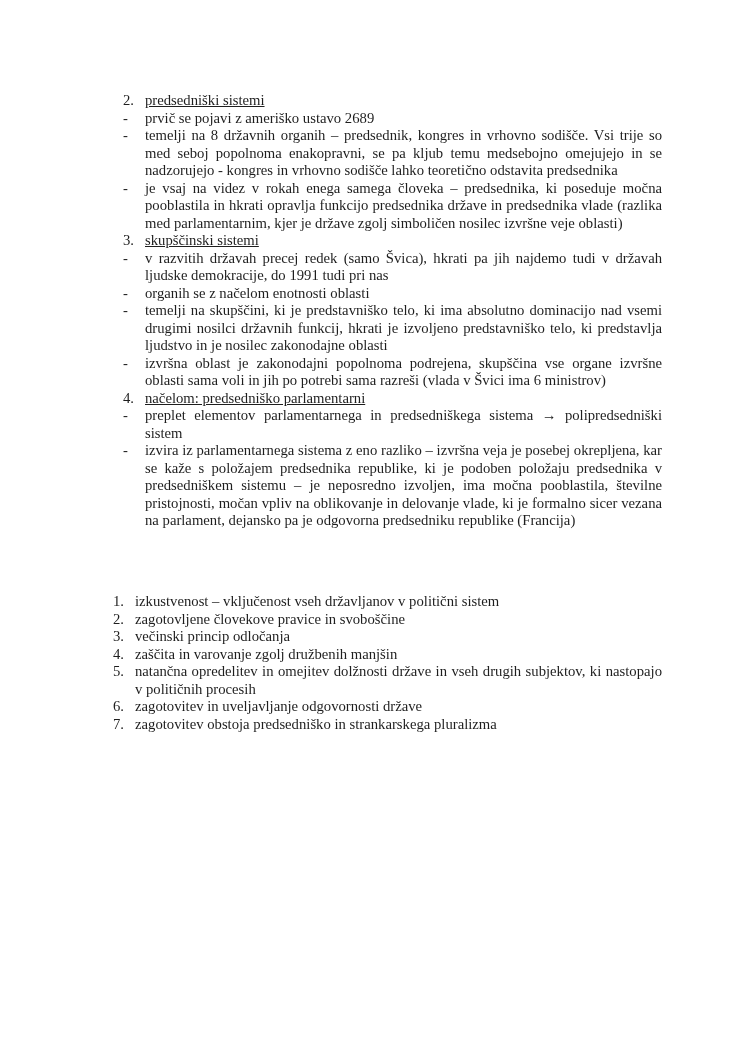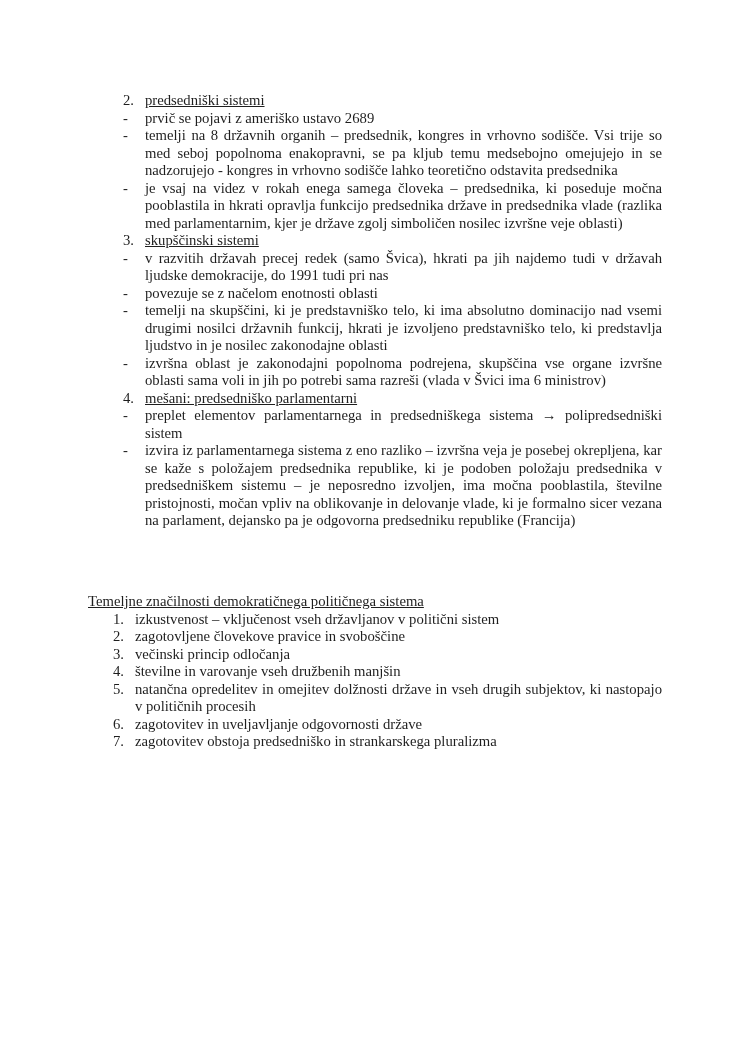--- a/index.html
+++ b/index.html
@@ -84,64 +84,63 @@
     <div class="row">
       <span class="marker">3.</span>
       <span class="text title-text">skupščinski sistemi</span>
     </div>
     <div class="row">
       <span class="marker">-</span>
       <span class="text">v razvitih državah precej redek (samo Švica), hkrati pa jih najdemo tudi v državah ljudske demokracije, do 1991 tudi pri nas</span>
     </div>
     <div class="row">
       <span class="marker">-</span>
-      <span class="text">povezuje se z načelom enotnosti oblasti</span>
+      <span class="text">organih se z načelom enotnosti oblasti</span>
     </div>
     <div class="row">
       <span class="marker">-</span>
       <span class="text">temelji na skupščini, ki je predstavniško telo, ki ima absolutno dominacijo nad vsemi drugimi nosilci državnih funkcij, hkrati je izvoljeno predstavniško telo, ki predstavlja ljudstvo in je nosilec zakonodajne oblasti</span>
     </div>
     <div class="row">
       <span class="marker">-</span>
       <span class="text">izvršna oblast je zakonodajni popolnoma podrejena, skupščina vse organe izvršne oblasti sama voli in jih po potrebi sama razreši (vlada v Švici ima 6 ministrov)</span>
     </div>
 
     <div class="row">
       <span class="marker">4.</span>
-      <span class="text title-text">mešani: predsedniško parlamentarni</span>
+      <span class="text title-text">načelom: predsedniško parlamentarni</span>
     </div>
     <div class="row">
       <span class="marker">-</span>
       <span class="text">preplet elementov parlamentarnega in predsedniškega sistema → polipredsedniški sistem</span>
     </div>
     <div class="row">
       <span class="marker">-</span>
       <span class="text">izvira iz parlamentarnega sistema z eno razliko – izvršna veja je posebej okrepljena, kar se kaže s položajem predsednika republike, ki je podoben položaju predsednika v predsedniškem sistemu – je neposredno izvoljen, ima močna pooblastila, številne pristojnosti, močan vpliv na oblikovanje in delovanje vlade, ki je formalno sicer vezana na parlament, dejansko pa je odgovorna predsedniku republike (Francija)</span>
     </div>
 
   </div>
 
   <div class="features">
-    <h2 class="features-heading">Temeljne značilnosti demokratičnega političnega sistema</h2>
     <div class="features-list">
       <div class="row">
         <span class="marker">1.</span>
         <span class="text">izkustvenost – vključenost vseh državljanov v politični sistem</span>
       </div>
       <div class="row">
         <span class="marker">2.</span>
         <span class="text">zagotovljene človekove pravice in svoboščine</span>
       </div>
       <div class="row">
         <span class="marker">3.</span>
         <span class="text">večinski princip odločanja</span>
       </div>
       <div class="row">
         <span class="marker">4.</span>
-        <span class="text">številne in varovanje vseh družbenih manjšin</span>
+        <span class="text">zaščita in varovanje zgolj družbenih manjšin</span>
       </div>
       <div class="row">
         <span class="marker">5.</span>
         <span class="text">natančna opredelitev in omejitev dolžnosti države in vseh drugih subjektov, ki nastopajo v političnih procesih</span>
       </div>
       <div class="row">
         <span class="marker">6.</span>
         <span class="text">zagotovitev in uveljavljanje odgovornosti države</span>
       </div>
       <div class="row">

